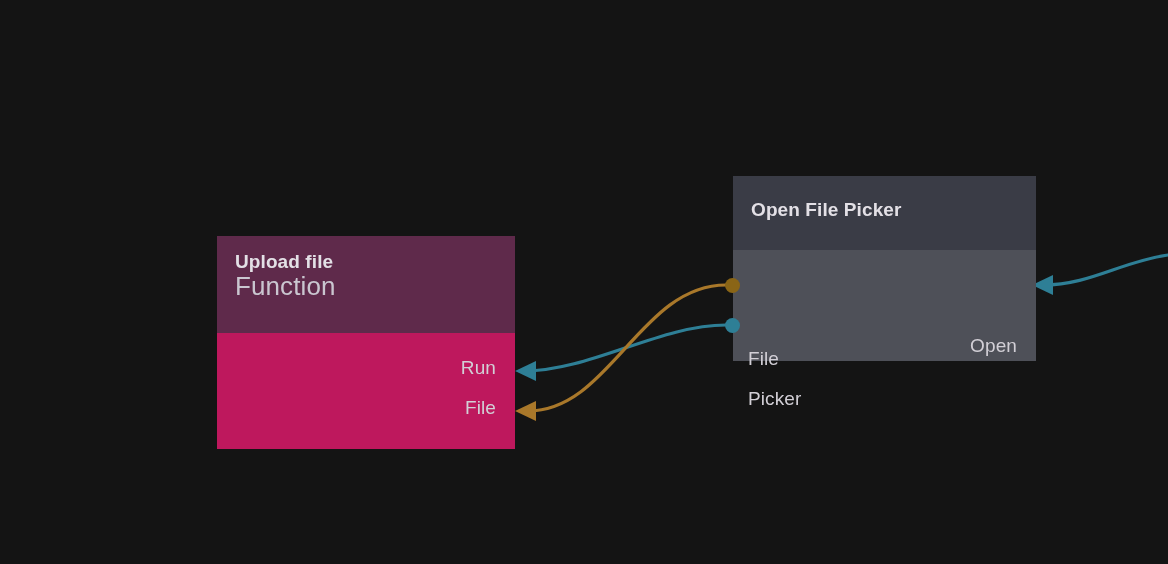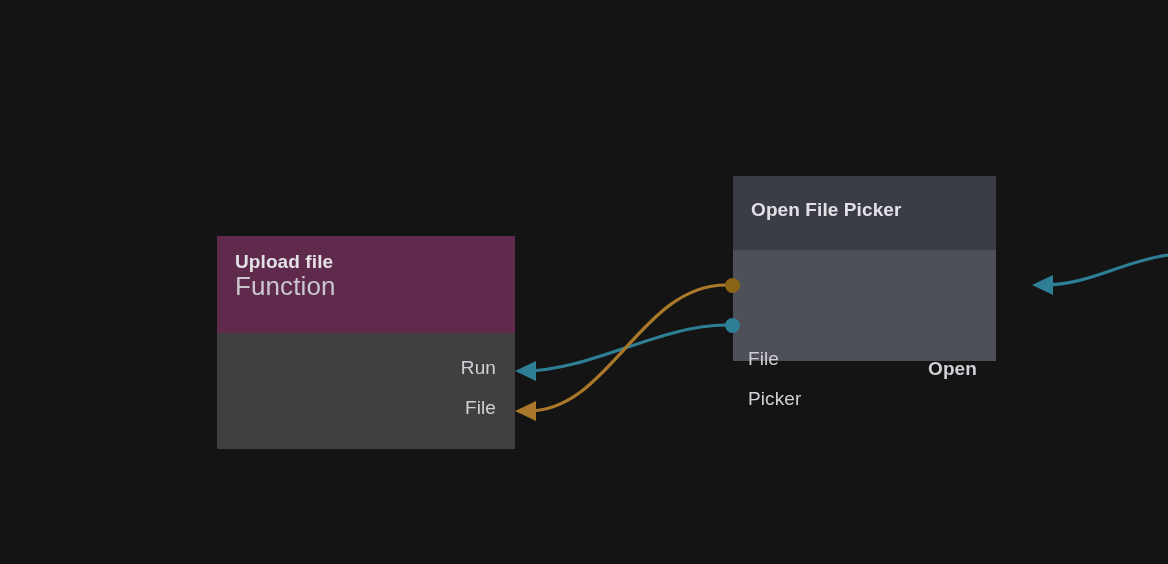--- a/index.html
+++ b/index.html
@@ -83,34 +83,34 @@
     width: 15px;
     height: 15px;
     border-radius: 50%;
   }
   
   #node-upload-file {
     left: 217px;
     top: 236px;
     width: 298px;
     height: 213px;
-    background: #404040;
+    background: #be185d;
   }
   #node-upload-file .node-header {
     height: 97px;
     background: #5f2a4b;
   }
   #node-upload-file .node-body {
     height: 95px;
   }
   
   #node-open-file-picker {
     left: 733px;
     top: 176px;
-    width: 263px;
+    width: 303px;
     height: 185px;
     background: #4e5058;
   }
   #node-open-file-picker .node-header {
     height: 74px;
     background: #3a3c46;
     padding-top: 22px;
   }
   #node-open-file-picker .node-body {
     height: 111px;
@@ -160,21 +160,21 @@
     </div>
     <div class="node-body">
 
       <div class="port-row in" style="top: 98px;">
         <span class="port-label">File</span>
       </div>
       <div class="port-row in" style="top: 138px;">
         <span class="port-label">Picker</span>
       </div>
 
-      <div class="port-row out" style="top: 108px; font-weight: bold;">
+      <div class="port-row out" style="top: 85px;">
         <span class="port-label">Open</span>
       </div>
     </div>
   </div>
 
   <div class="port-dot" style="left: 725px; top: 278px; background: #8a6516;"></div>
   <div class="port-dot" style="left: 725px; top: 318px; background: #2e7f96;"></div>
 
 </div>
 

